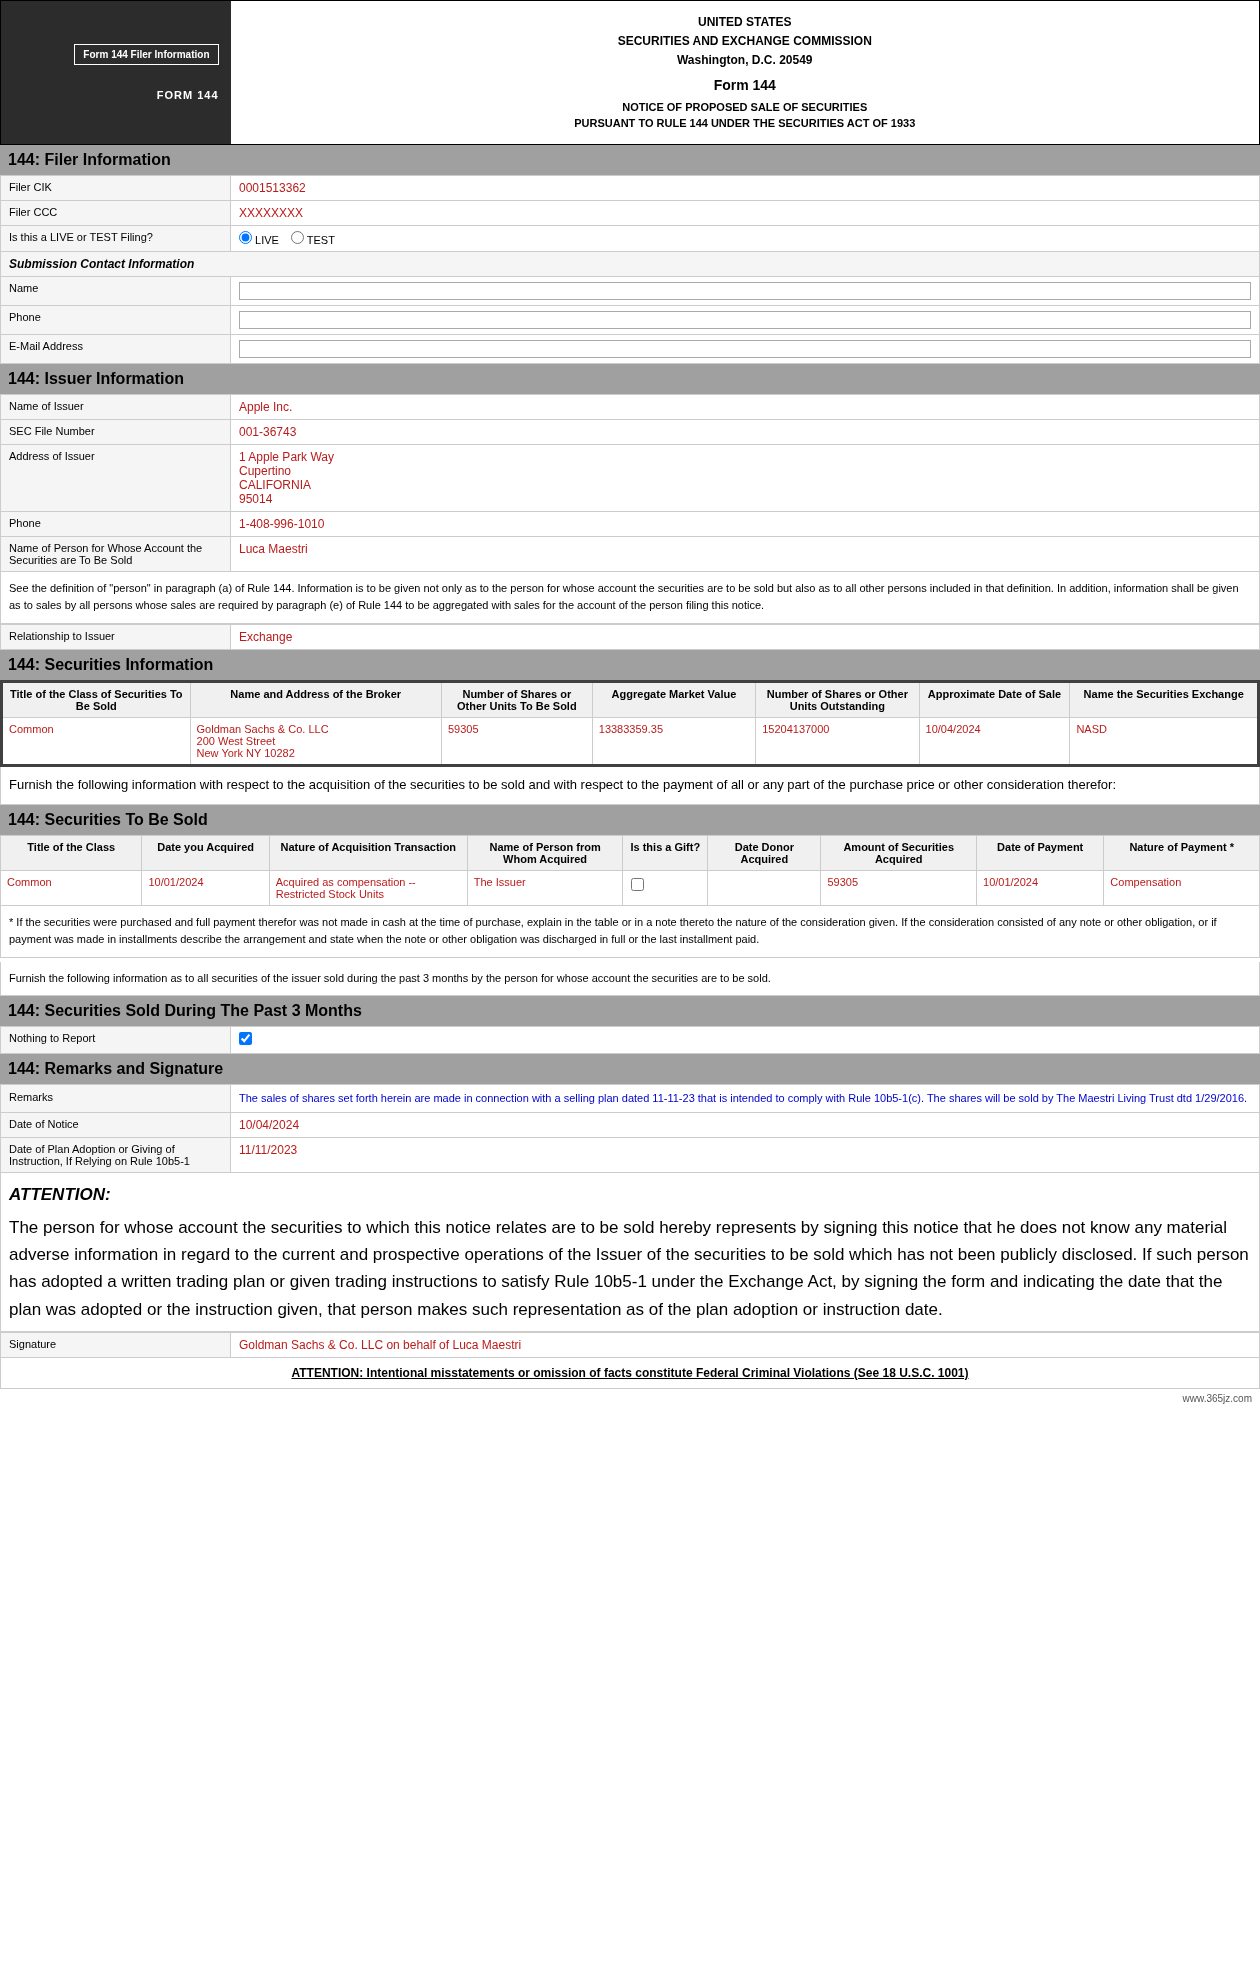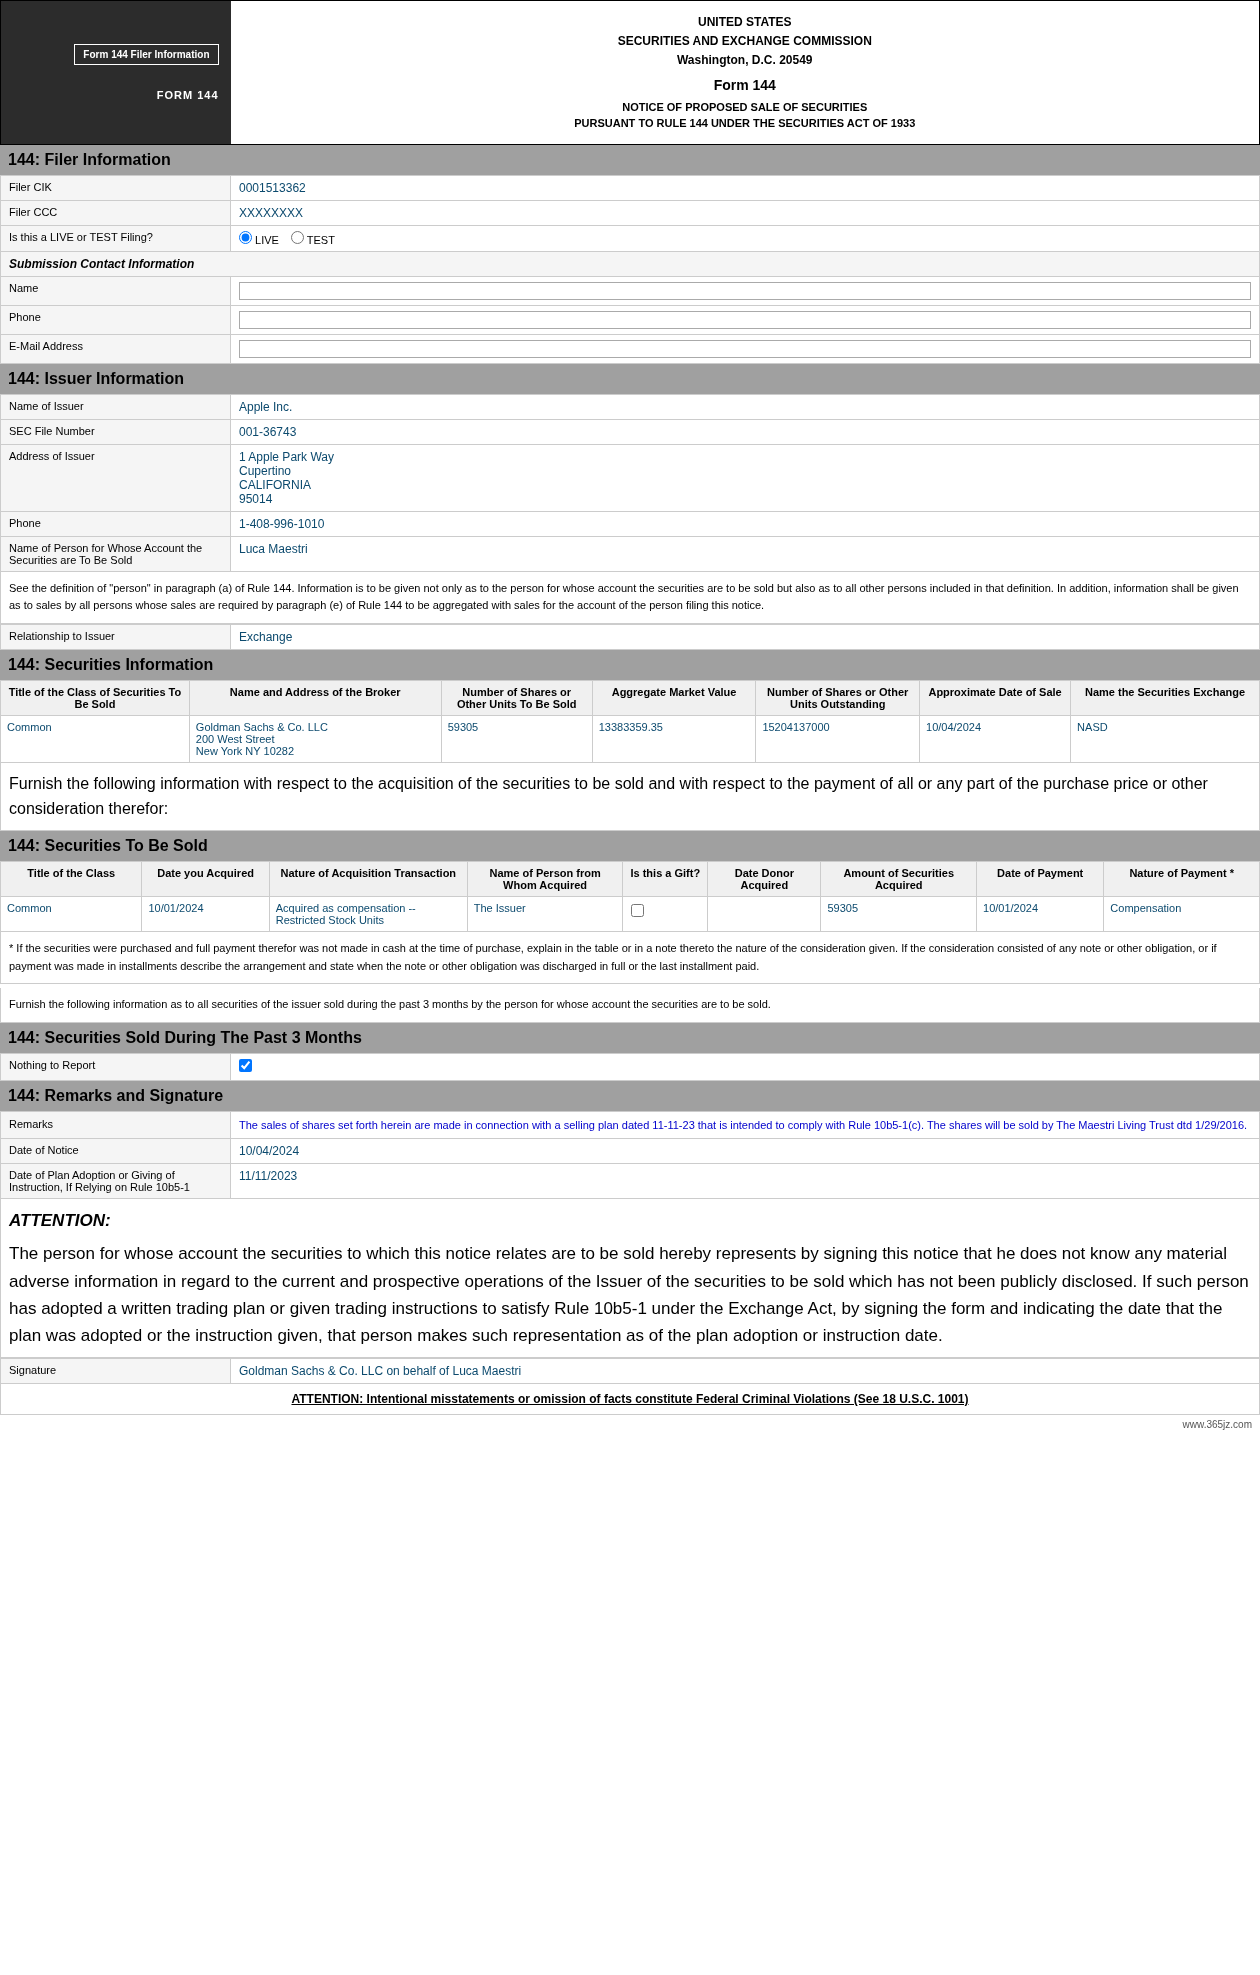--- a/index.html
+++ b/index.html
@@ -24,21 +24,21 @@
     .bold-label { font-weight: bold; font-style: italic; }
 
     
     .radio-group { display: flex; align-items: center; gap: 12px; font-size: 11px; }
 
     
     .info-table { width: 100%; border-collapse: collapse; font-size: 11px; }
     .info-table th { border: 1px solid #ccc; padding: 5px 6px; background: #f0f0f0; font-weight: bold; vertical-align: top; font-size: 11px; }
     .info-table td { border: 1px solid #ccc; padding: 5px 6px; vertical-align: top; }
 
-    .link-blue { color: #0c4a6e; text-decoration: none; }
+    .link-blue { color: #b91c1c; text-decoration: none; }
 
     .text-para { font-size: 11px; padding: 8px; line-height: 1.5; }
     .website { text-align: right; font-size: 10px; color: #555; padding: 4px 8px; }
 
     .remarks-value { color: #00c; font-size: 11px; }
 
     .outer-border { border: 1px solid #000; }
   </style>
 </head>
 <body>
@@ -149,21 +149,21 @@
         <tr>
       <td class="field-label">Relationship to Issuer</td>
       <td><span class="link-blue">Exchange</span></td>
     </tr>
   </tbody>
     </table>
 </div>
 
 <div>
   <div class="section-header">144: Securities Information</div>
-  <table class="info-table" style="border:1px solid #404040;padding-left:32px;">
+  <table class="info-table" style="border:3px solid #404040;padding-left:32px;">
     <thead>
       <tr>
         <th style="width:15%;">Title of the Class of Securities To Be Sold</th>
         <th style="width:20%;">Name and Address of the Broker</th>
         <th style="width:12%;">Number of Shares or Other Units To Be Sold</th>
         <th style="width:13%;">Aggregate Market Value</th>
         <th style="width:13%;">Number of Shares or Other Units Outstanding</th>
         <th style="width:12%;">Approximate Date of Sale</th>
         <th style="width:15%;">Name the Securities Exchange</th>
       </tr>
@@ -179,21 +179,21 @@
           </span>
         </td>
         <td><span class="link-blue">59305</span></td>
         <td><span class="link-blue">13383359.35</span></td>
         <td><span class="link-blue">15204137000</span></td>
         <td><span class="link-blue">10/04/2024</span></td>
         <td><span class="link-blue">NASD</span></td>
       </tr>
     </tbody>
   </table>
-  <div class="text-para" style="border:1px solid #ccc; border-top:none; font-size:16px; padding:8px; line-height:1.6;">Furnish the following information with respect to the acquisition of the securities to be sold and with respect to the payment of all or any part of the purchase price or other consideration therefor:</div>
+  <div class="text-para" style="border:1px solid #ccc; border-top:none; font-size:13px; padding:8px; line-height:1.6;">Furnish the following information with respect to the acquisition of the securities to be sold and with respect to the payment of all or any part of the purchase price or other consideration therefor:</div>
 </div>
 
 <div>
   <div class="section-header">144: Securities To Be Sold</div>
   <table class="info-table" style="border:1px solid #ccc;">
     <thead>
       <tr>
         <th style="width:10%;">Title of the Class</th>
         <th style="width:9%;">Date you Acquired</th>
         <th style="width:14%;">Nature of Acquisition Transaction</th>

